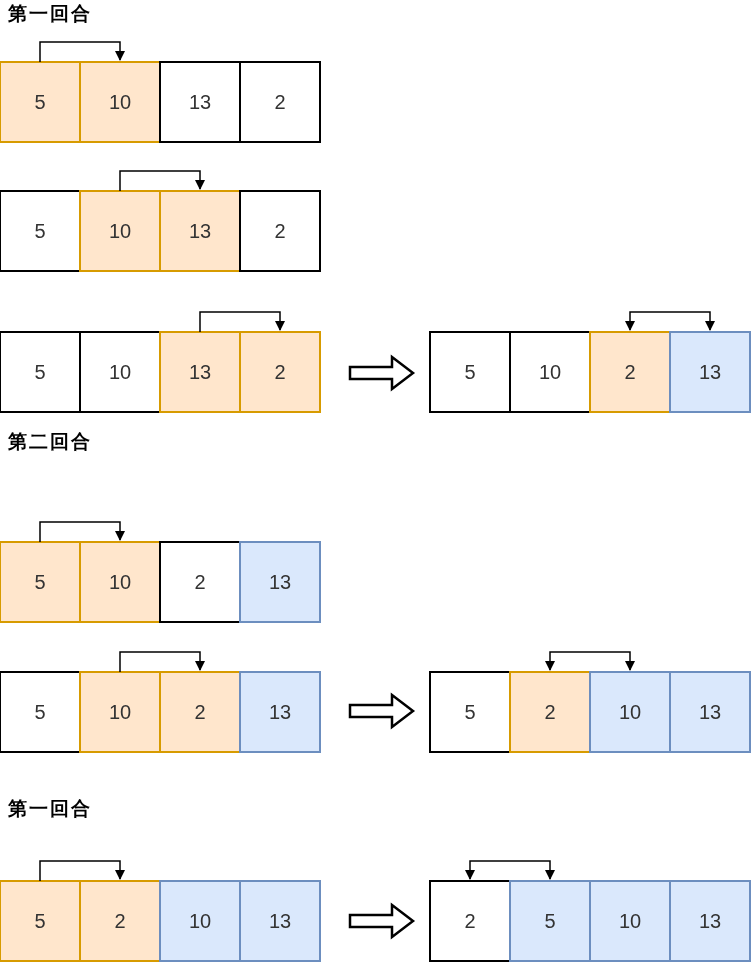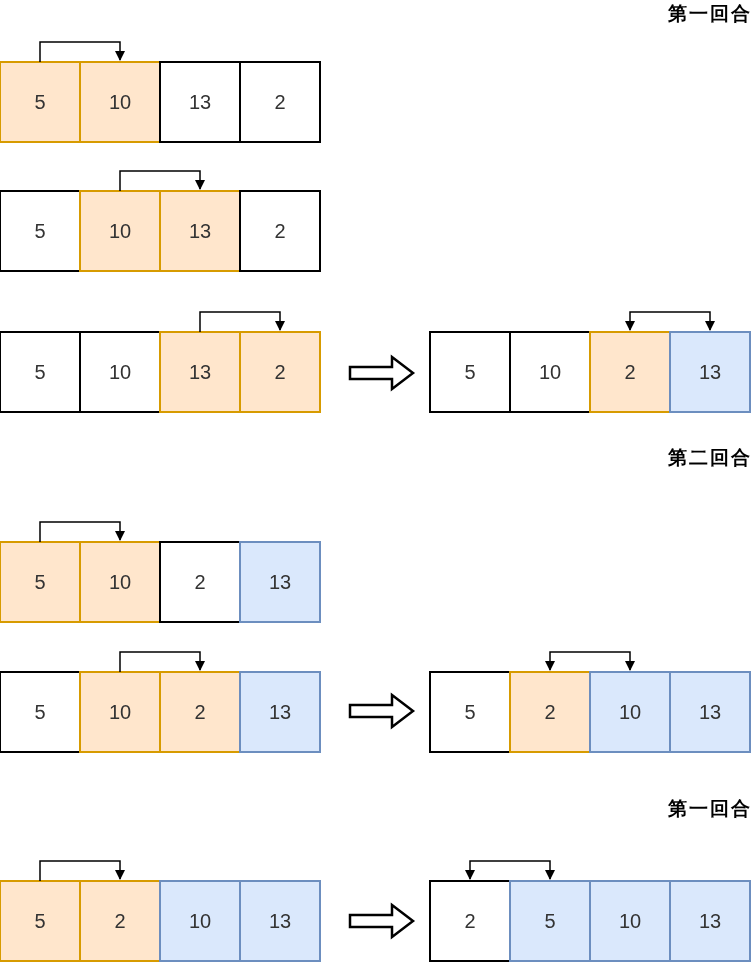--- a/index.html
+++ b/index.html
@@ -8,21 +8,21 @@
     width:752px;height:963px;
     overflow:hidden;
     background:#fff;
     font-family:"Liberation Sans", sans-serif;
   }
   .round-title{
     position:absolute;
     left:0;width:752px;
     padding-left:8px;
     box-sizing:border-box;
-    text-align:right;
+    text-align:left;
     font-size:19px;
     font-weight:bold;
     letter-spacing:2px;
     color:#000;
     line-height:20px;
   }
   svg.diagram{position:absolute;left:0;top:0;}
   .arrow{
     fill:none;
     stroke:var(--arrow,#000);
@@ -40,21 +40,21 @@
     font-size:20px;
     text-anchor:middle;
   }
 </style>
 </head>
 <body>
 
 <div class="canvas">
 
   <div class="round-title" style="top:4px">第一回合</div>
-  <div class="round-title" style="top:448px">第二回合</div>
+  <div class="round-title" style="top:432px">第二回合</div>
   <div class="round-title" style="top:799px">第一回合</div>
 
   <svg class="diagram" width="752" height="963" viewBox="0 0 752 963">
     <defs>
       <marker id="ah" markerUnits="userSpaceOnUse" markerWidth="12" markerHeight="12" viewBox="0 0 12 12" refX="10" refY="6" orient="auto-start-reverse">
         <path d="M1,1 L11,6 L1,11 Z" style="fill:var(--arrow,#000)"></path>
       </marker>
     </defs>
 
     <g>

